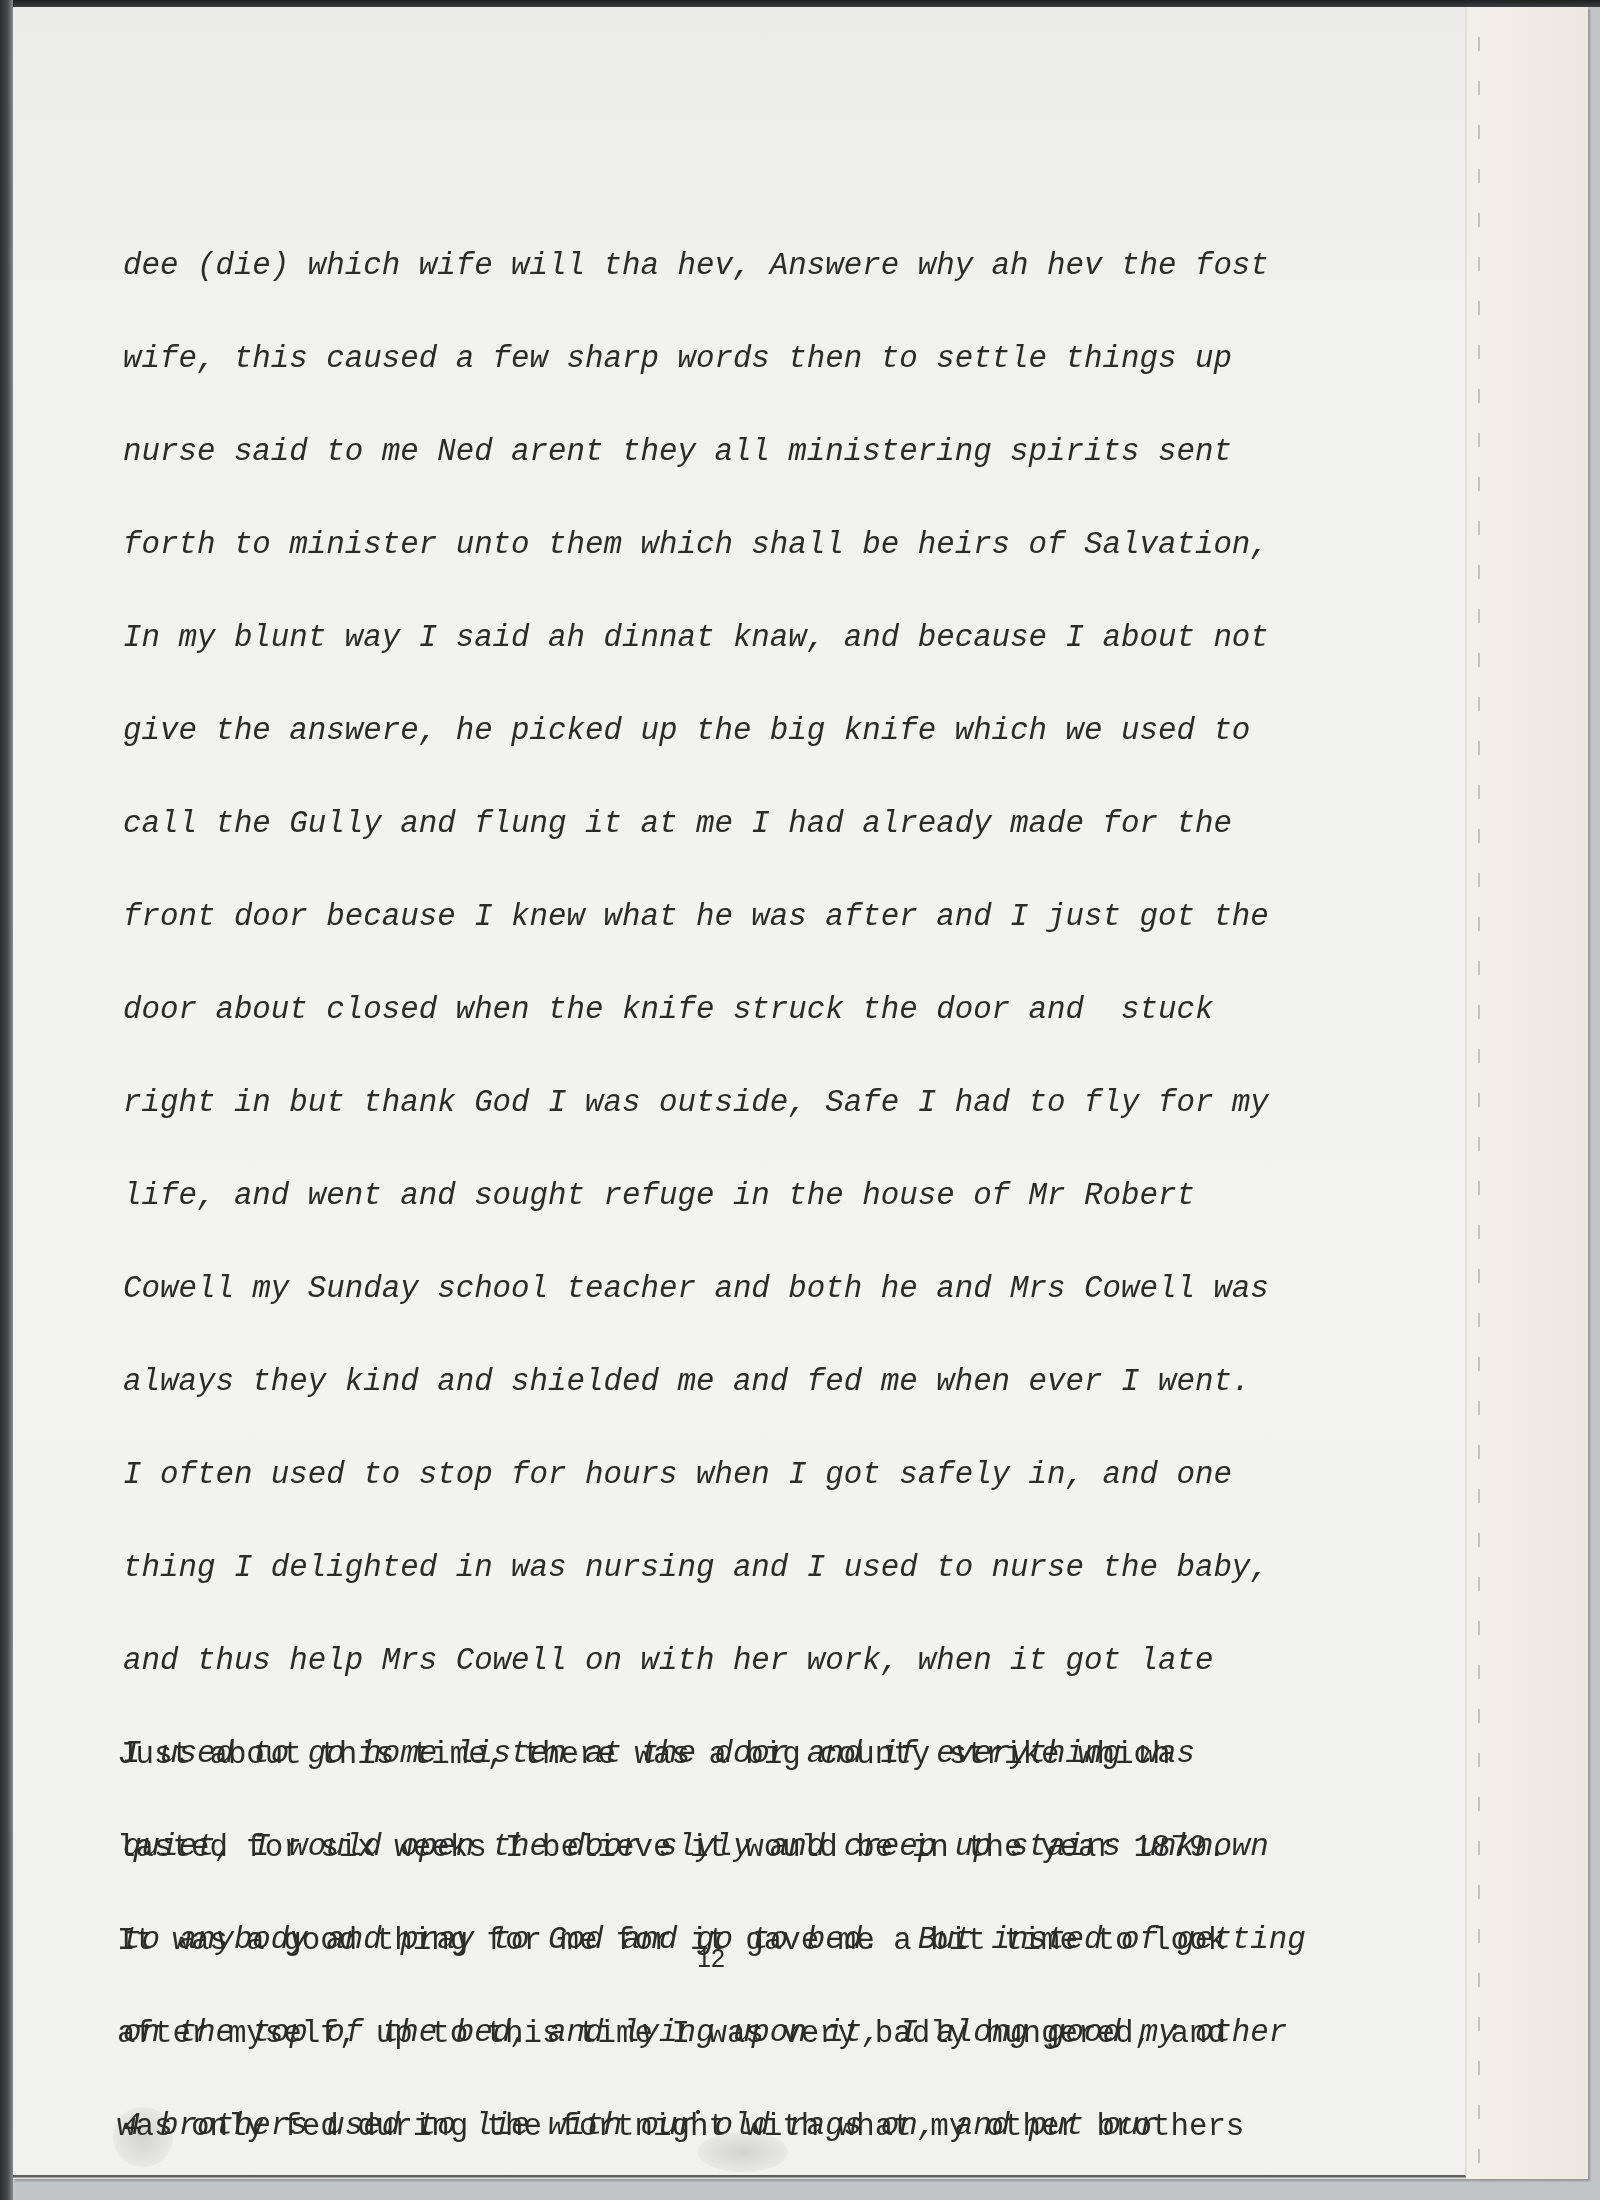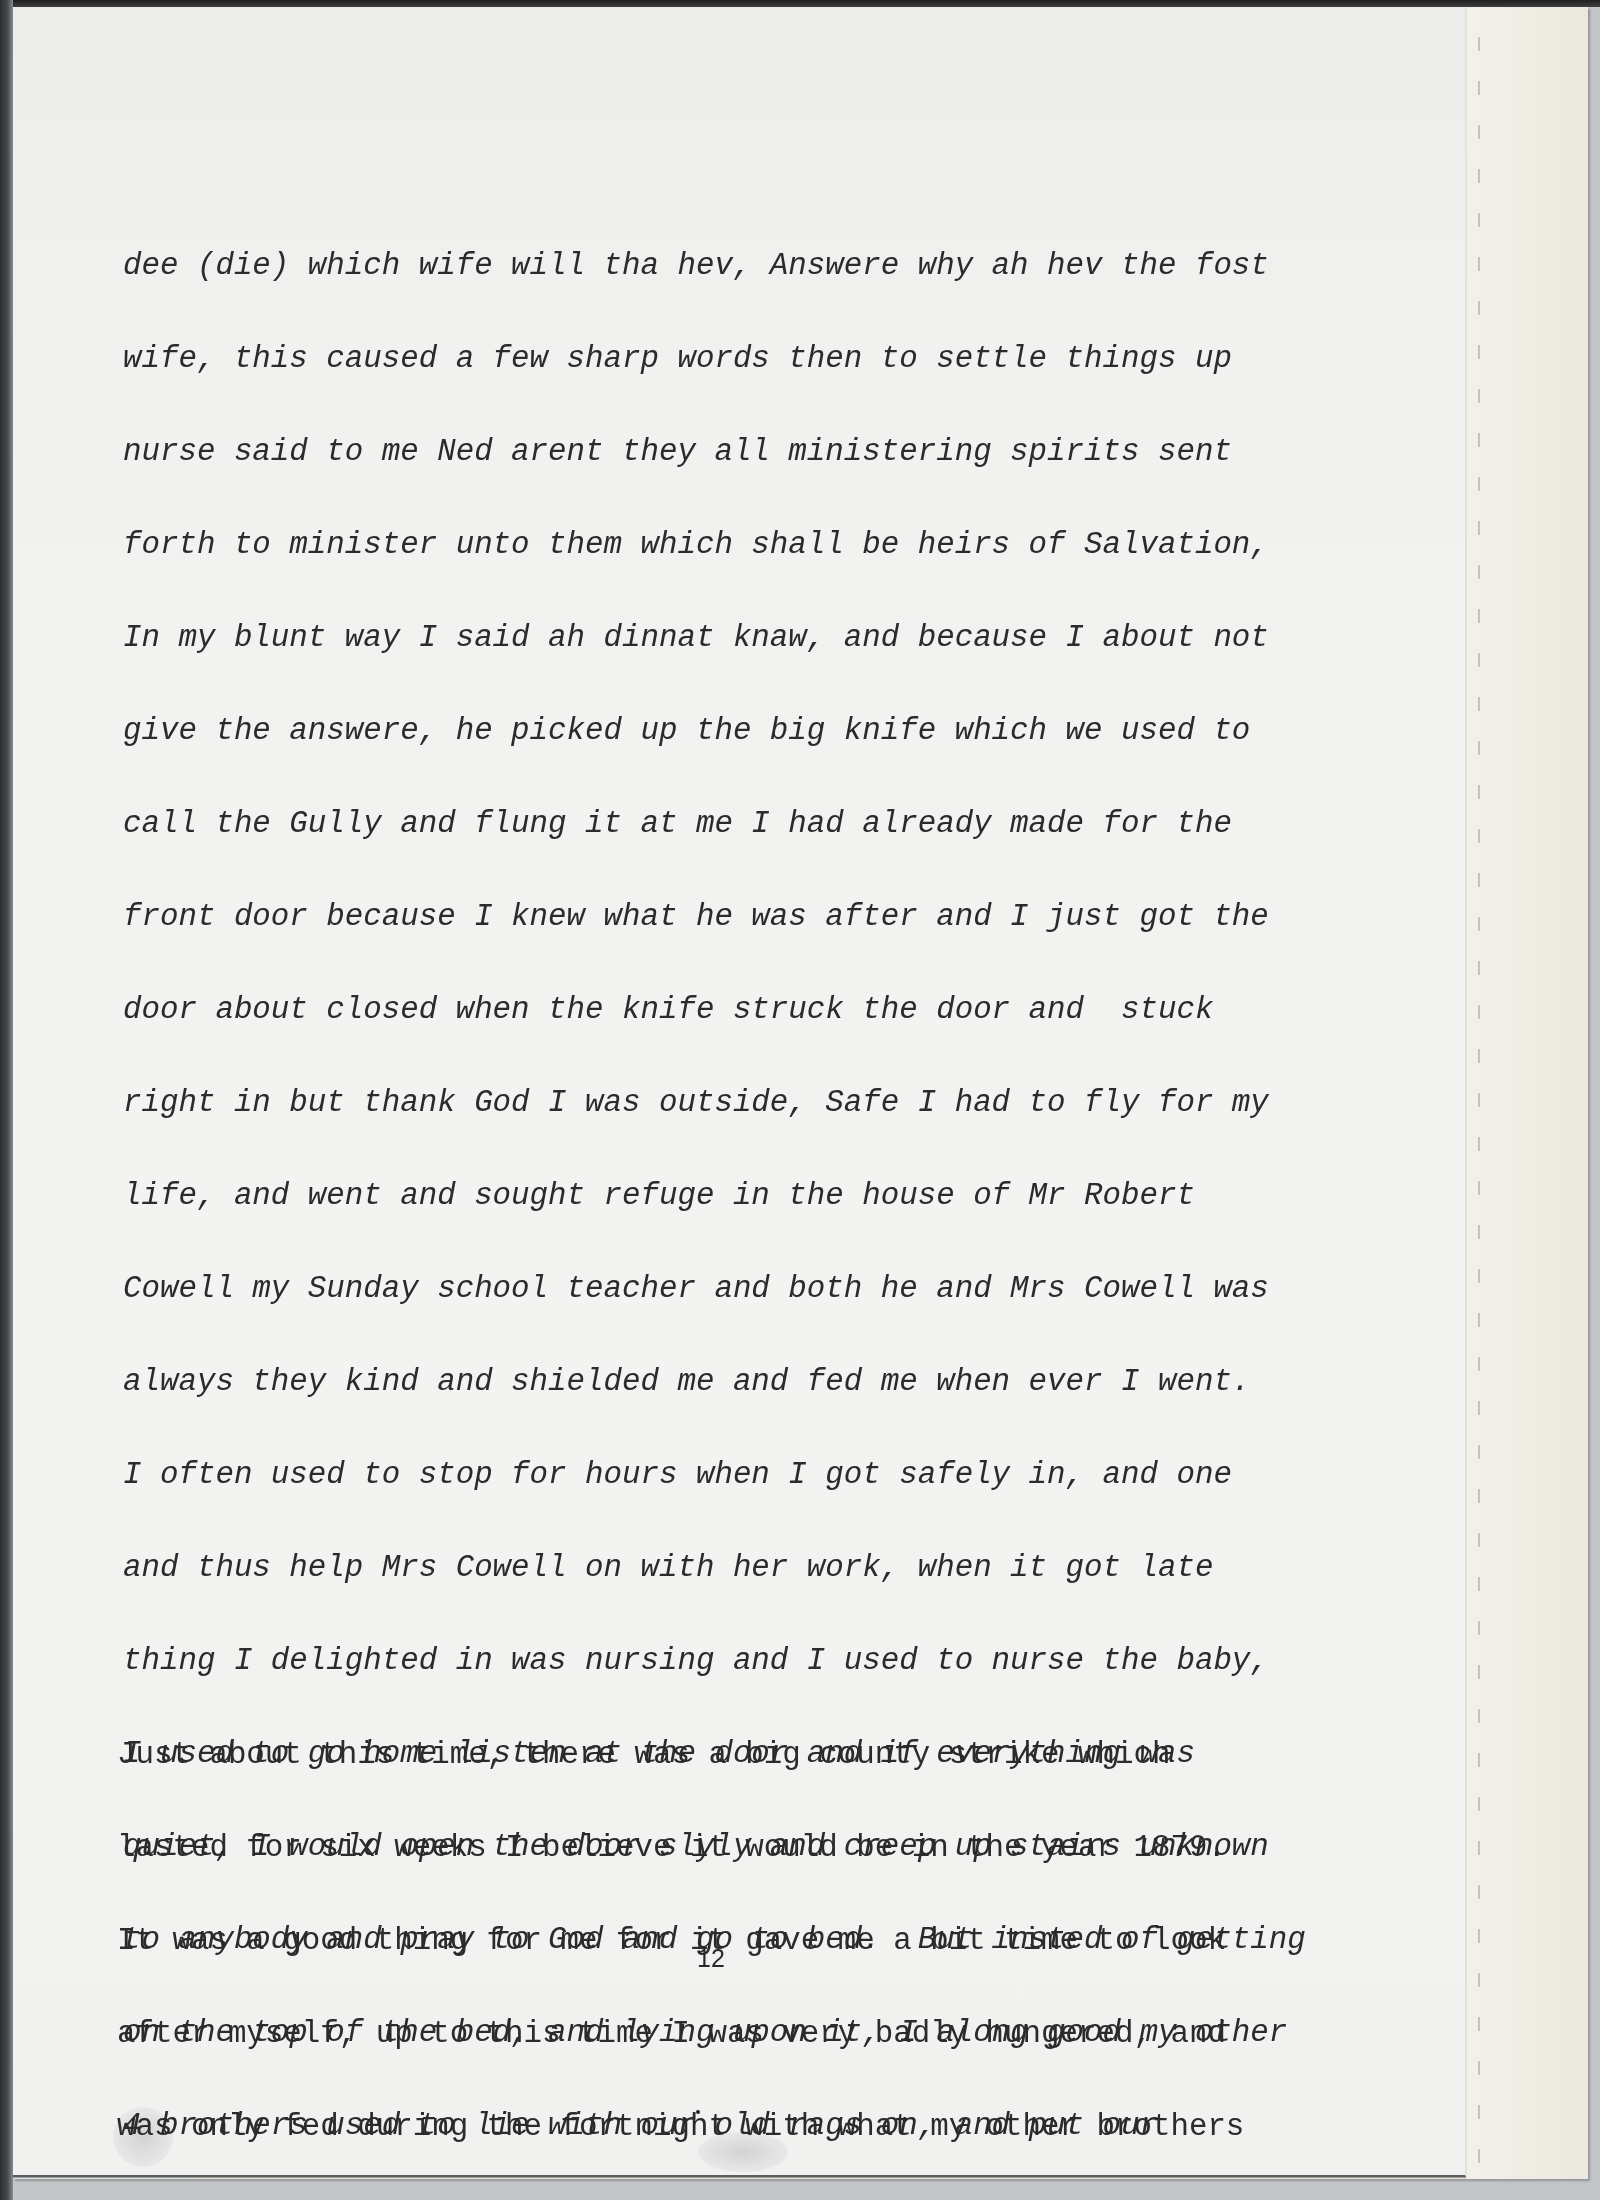--- a/index.html
+++ b/index.html
@@ -129,22 +129,22 @@
   <span class="line">In my blunt way I said ah dinnat knaw, and because I about not</span>
   <span class="line">give the answere, he picked up the big knife which we used to</span>
   <span class="line">call the Gully and flung it at me I had already made for the</span>
   <span class="line">front door because I knew what he was after and I just got the</span>
   <span class="line">door about closed when the knife struck the door and  stuck</span>
   <span class="line">right in but thank God I was outside, Safe I had to fly for my</span>
   <span class="line">life, and went and sought refuge in the house of Mr Robert</span>
   <span class="line">Cowell my Sunday school teacher and both he and Mrs Cowell was</span>
   <span class="line">always they kind and shielded me and fed me when ever I went.</span>
   <span class="line">I often used to stop for hours when I got safely in, and one</span>
+  <span class="line">thing I delighted in was nursing and I used to nurse the baby,</span>
   <span class="line">and thus help Mrs Cowell on with her work, when it got late</span>
-  <span class="line">thing I delighted in was nursing and I used to nurse the baby,</span>
   <span class="line">I used to go home listen at the door and if everything was</span>
   <span class="line">quiet, I would open the door slyly and creep up stairs unknown</span>
   <span class="line">to anybody and pray to God and go to bed.  But insted of getting</span>
   <span class="line">on the top of the bed, and lying upon it, I along good my other</span>
   <span class="line">4 brothers used to lie with our old rags on, and put our</span>
   
   
   
   
   

